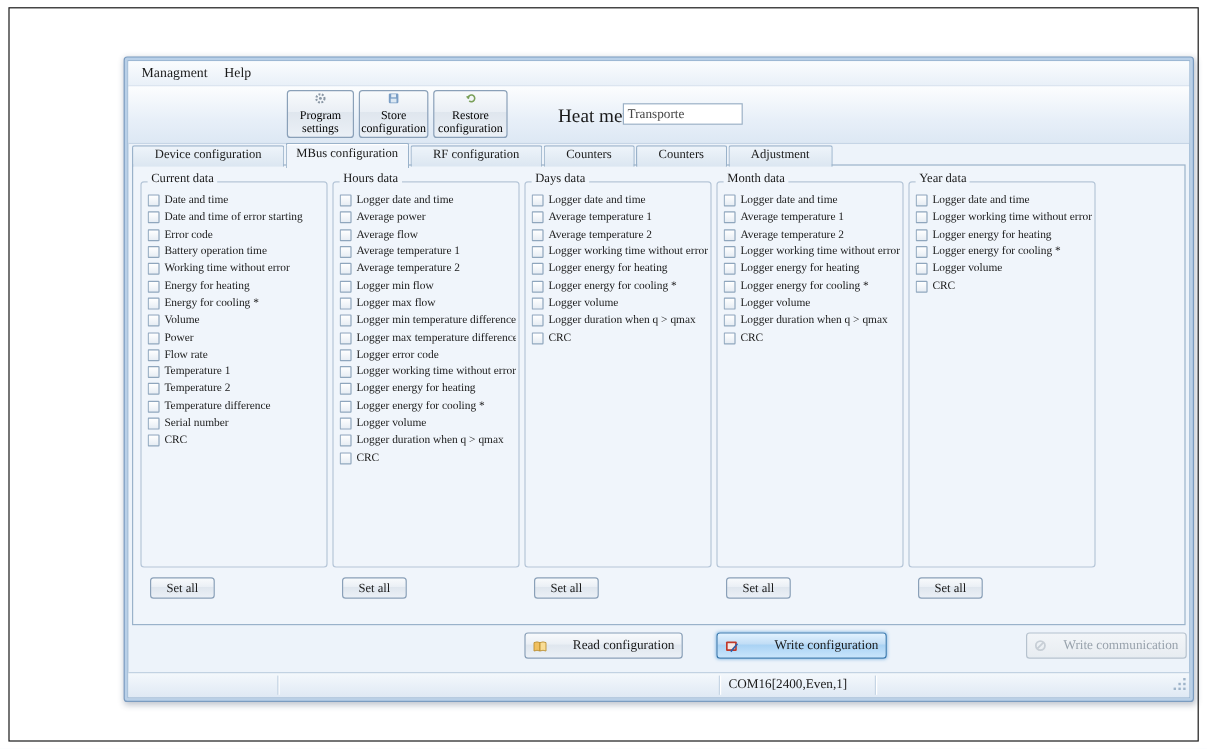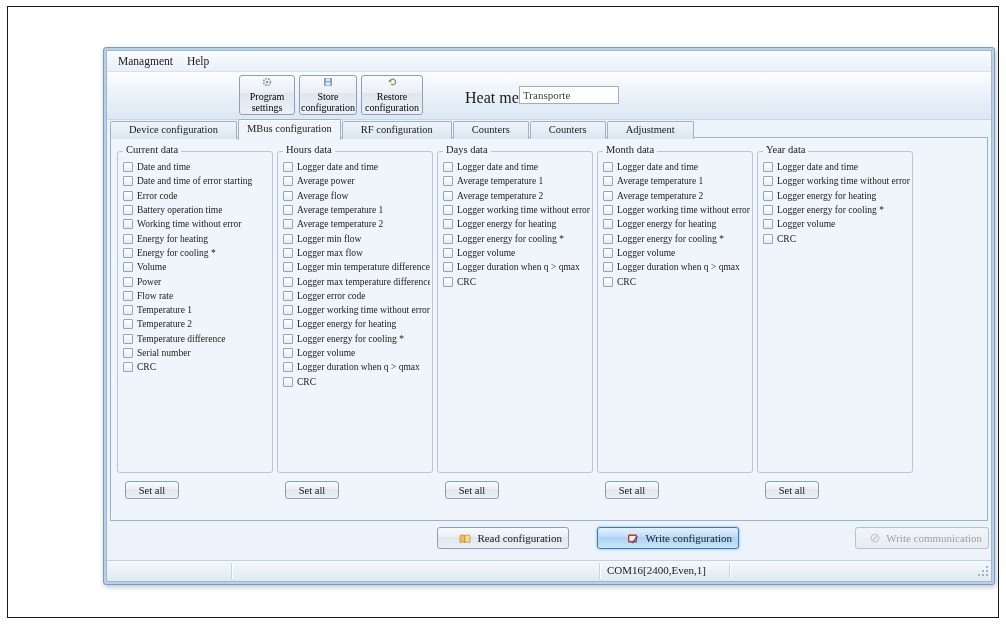--- a/index.html
+++ b/index.html
@@ -110,21 +110,21 @@
   .cb-label{font-size:9.5px;}
   .btn{
     font-family:inherit;color:#1a1a1a;
     background:linear-gradient(#f8fafc,#eaeff5 45%,#dfe6ee 46%,#ebf0f6);
     border:1px solid #8aa0b8;border-radius:3px;cursor:default;
   }
   .setall{margin:8px 0 0 8px;width:54px;height:18px;font-size:10.5px;}
   
   .bottom-row{position:absolute;left:0;right:0;top:476px;height:26px;}
   .action-btn{
-    position:absolute;height:22px;display:flex;align-items:center;justify-content:flex-end;gap:6px;
+    position:absolute;height:22px;display:flex;align-items:center;justify-content:space-between;gap:6px;
     font-size:11px;
   }
   .btn-read{left:330px;width:132px;}
   .btn-write{
     left:490px;width:142px;
     background:linear-gradient(#e2f2ff,#bfdcf5 45%,#a8d2f4 46%,#c9e5fb);
     border:1px solid #3a7ab0;box-shadow:0 0 3px rgba(90,160,220,.8);
   }
   .btn-stop{
     left:748px;width:134px;color:#98a2ac;

